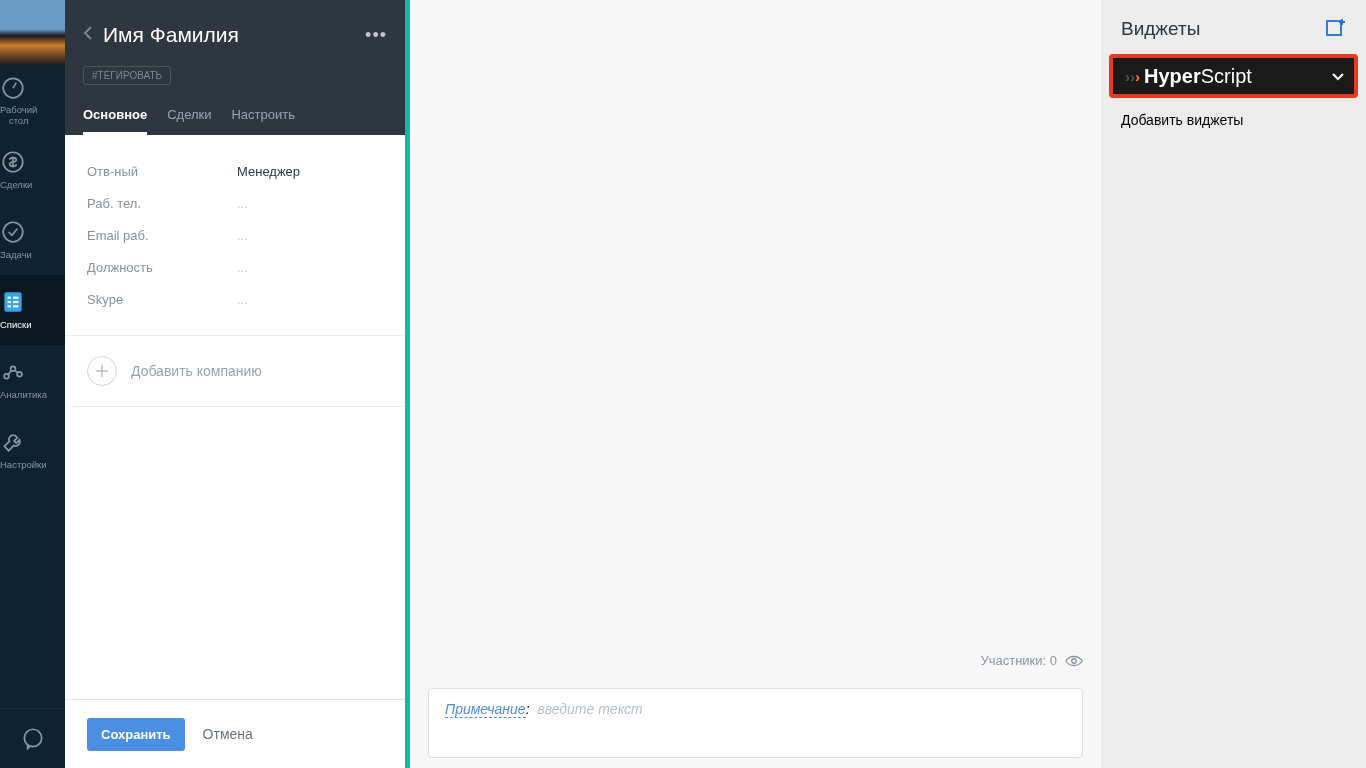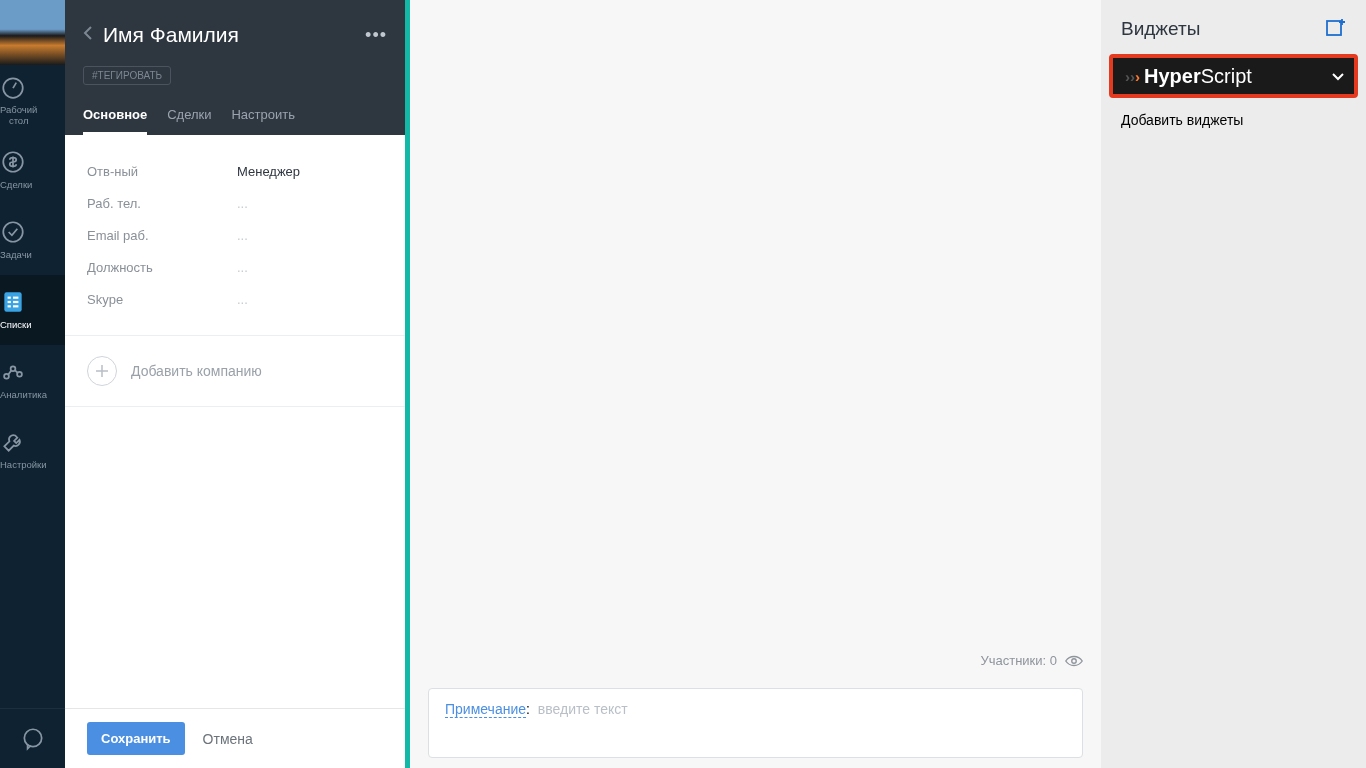--- a/index.html
+++ b/index.html
@@ -31,30 +31,30 @@
 .fields { padding:20px 22px; }
 .field-row { display:flex; align-items:center; height:32px; font-size:13px;gap:40px; }
 .field-label { width:110px; color:#8a9098; }
 .field-value { color:#2e3640; }
 .field-empty { color:#c5cad0; }
 
 .add-company { border-top:1px solid #eceff1; border-bottom:1px solid #eceff1; padding:20px 22px; display:flex; align-items:center; cursor:pointer; }
 .add-icon { width:30px; height:30px; border:1px solid #d0d5da; border-radius:50%; display:flex; align-items:center; justify-content:center; color:#b8bfc6; margin-right:14px; }
 .add-text { color:#9aa1a9; font-size:14px; }
 
-.panel-footer { position:absolute; bottom:0; left:0; right:0; height:60px; border-top:1px solid #e6e6e6; display:flex; align-items:center; padding:0 22px; gap:18px; }
+.panel-footer { position:absolute; bottom:0; left:0; right:0; height:69px; border-top:1px solid #e6e6e6; display:flex; align-items:center; padding:0 22px; gap:18px; }
 .btn-save { background:#4b8fe2; color:#fff; border:none; border-radius:3px; padding:9px 14px; font-size:13px; font-weight:600; cursor:pointer; }
 .btn-cancel { background:none; border:none; color:#6b737b; font-size:14px; cursor:pointer; }
 
 
 .middle { position:absolute; left:410px; top:0; width:691px; height:768px; background:#f7f7f7; }
 .middle-inner { position:absolute; left:18px; right:18px; top:10px; bottom:10px; }
 .participants { position:absolute; right:0; bottom:90px; color:#8e959c; font-size:13px; display:flex; align-items:center; gap:8px; }
 .eye-icon { width:18px; height:12px; }
-.note-box { position:absolute; left:0; right:0; bottom:0; height:70px; border:1px solid #dbe0e4; border-radius:4px; background:#fff; padding:12px 16px; font-size:14px; }
+.note-box { position:absolute; left:0; right:0; bottom:0; height:70px; border:1px solid #dbe0e4; border-radius:4px; background:#fff; padding:12px 16px; font-size:14px;font-style:italic; }
 .note-label { color:#4b8fe2; border-bottom:1px dashed #4b8fe2; cursor:pointer; }
 .note-placeholder { color:#b8bfc6; margin-left:4px; }
 
 
 .widgets { position:absolute; right:0; top:0; width:265px; height:768px; background:#ececec; }
 .widgets-head { display:flex; align-items:center; justify-content:space-between; padding:18px 20px 14px; }
 .widgets-title { font-size:19px; color:#2e3640; }
 .add-widget-icon { color:#1f6fd0; cursor:pointer; }
 .hyper-box { margin:0 8px; background:#1a1a1a; border:4px solid #e43a1f; border-radius:4px; height:44px; display:flex; align-items:center; padding:0 12px; position:relative; }
 .hyper-carets { display:flex; align-items:center; margin-right:4px; }

